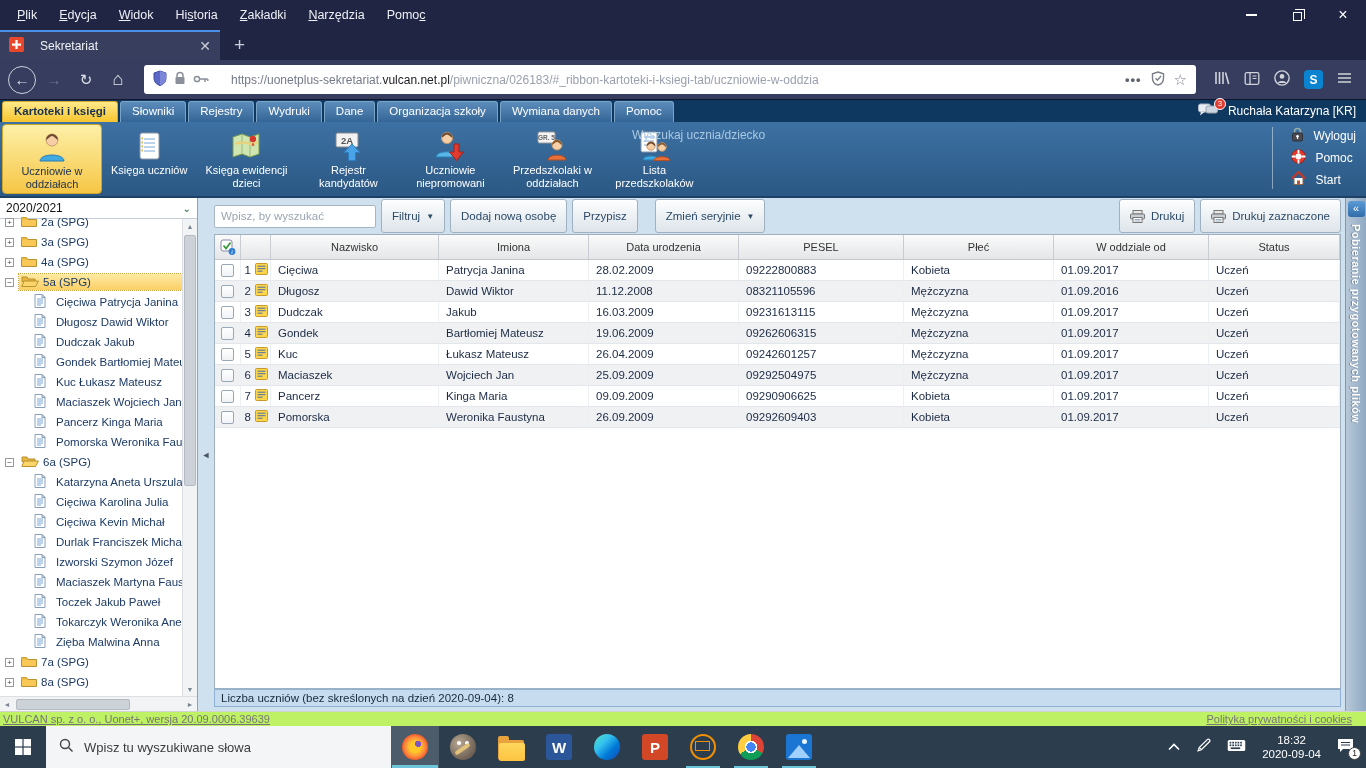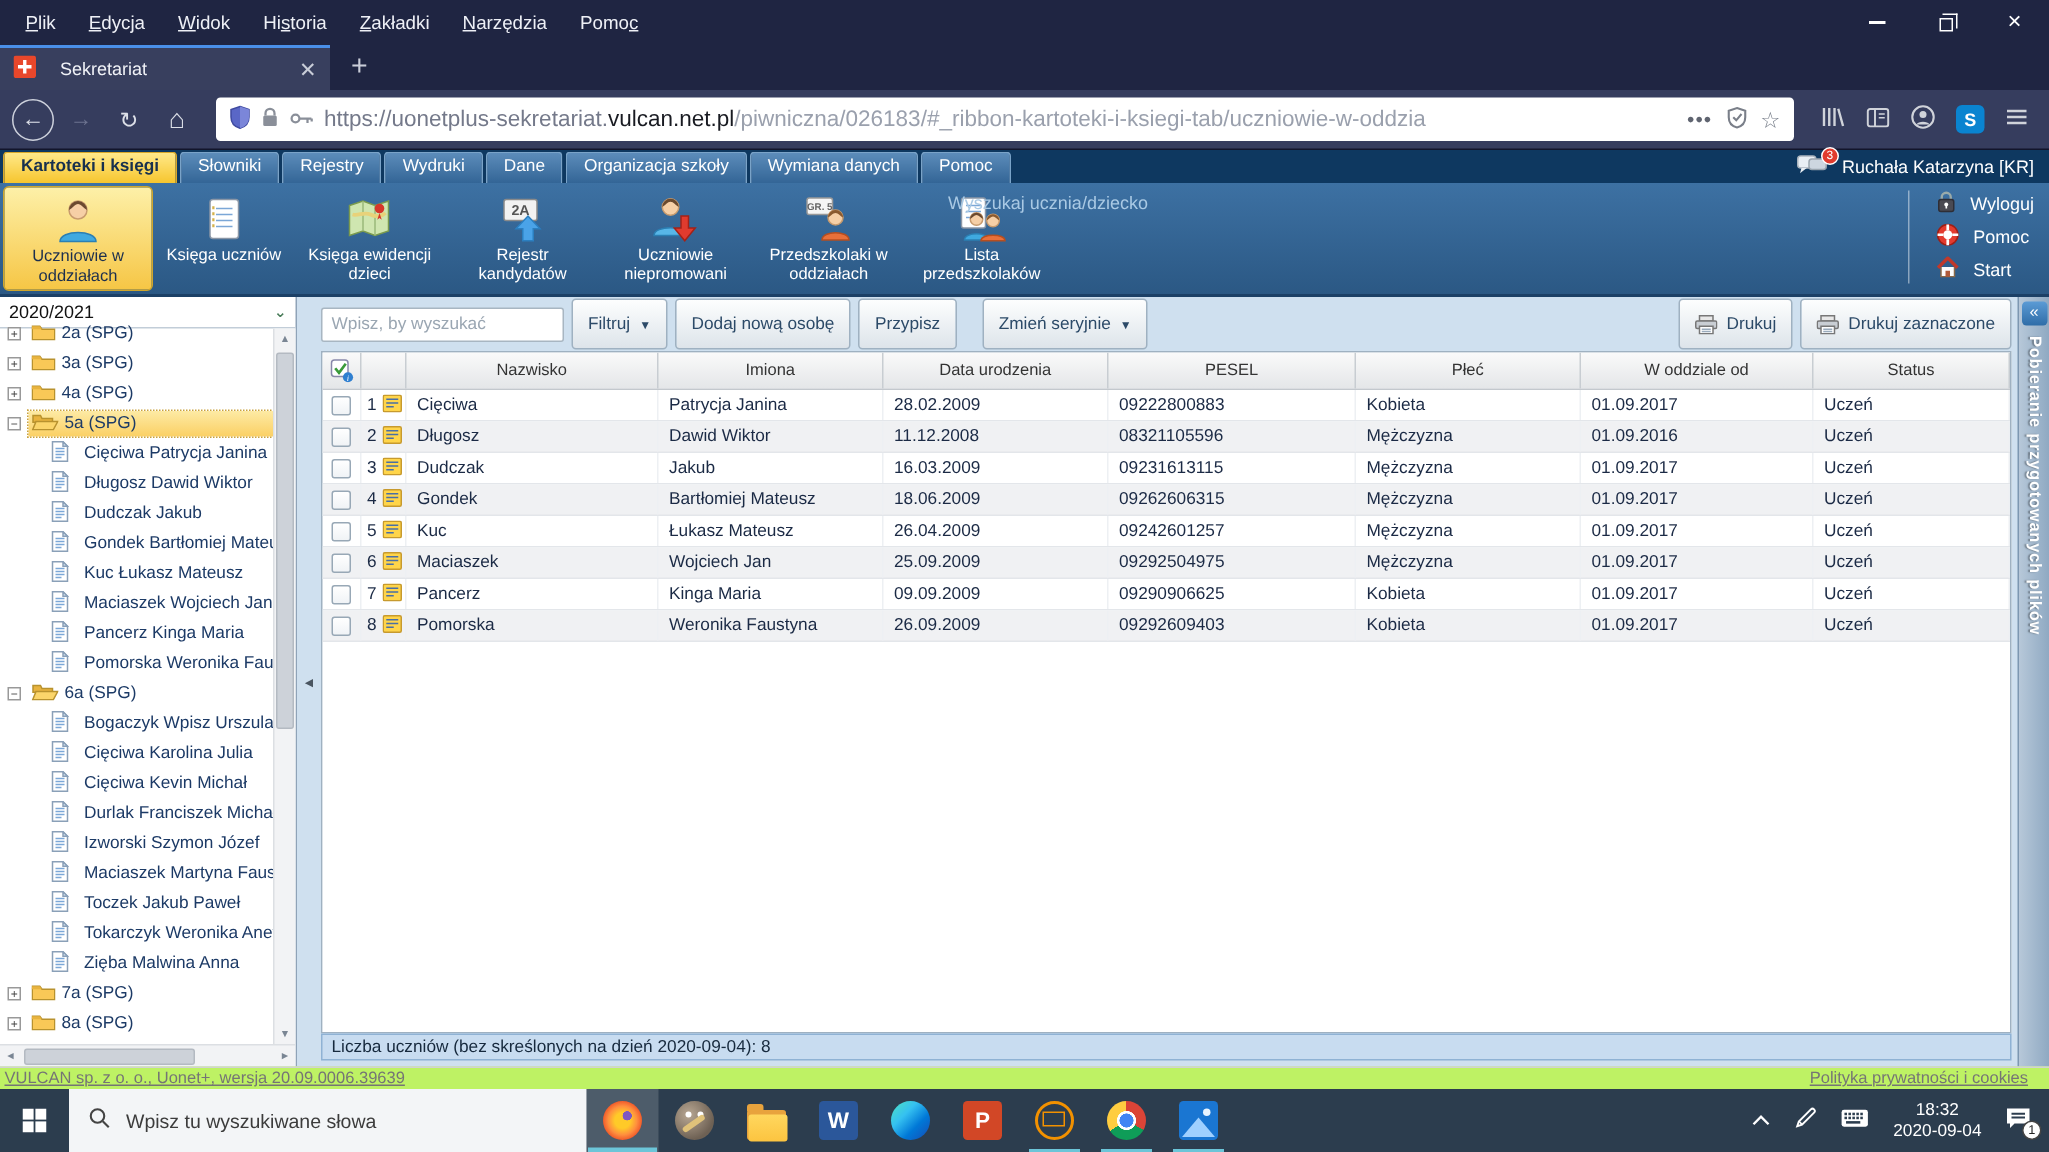--- a/index.html
+++ b/index.html
@@ -23,21 +23,21 @@
   .tab { width:220px; height:30px; background:#383f5e; border-top:2px solid #4a8fe8; display:flex; align-items:center; gap:16px; padding:0 9px; color:#f0f2f7; }
   .tab-title { flex:1; font-size:12px; }
   .tab-close { color:#c9cdd8; font-size:14px; }
   .newtab { color:#c9cdd8; font-size:19px; padding:0 14px 4px; }
 
   .navbar { height:40px; background:#363d5e; border-bottom:1px solid #12152b; display:flex; align-items:center; padding:0 8px; gap:4px; flex:0 0 auto; }
   .navbtn { width:28px; height:28px; display:flex; align-items:center; justify-content:center; color:#dde0e8; font-size:15px; }
   .navbtn.back { border:1.5px solid #cdd1dc; border-radius:50%; }
   .navbtn.fwd { color:#6d7390; }
   .urlbar { flex:1; height:29px; background:#ffffff; border-radius:3px; margin:0 8px; display:flex; align-items:center; padding:0 9px; gap:7px; overflow:hidden; }
-  .url-text { display:flex; font-size:15px; white-space:nowrap; overflow:hidden; flex:1; }
+  .url-text { display:flex; font-size:12px; white-space:nowrap; overflow:hidden; flex:1;margin-left:15px; }
   .url-prefix { color:#74798a; }
   .url-domain { color:#191b22; }
   .url-path { color:#9aa0ad; }
   .url-actions { display:flex; align-items:center; gap:9px; color:#7a808c; }
   .dots { font-size:13px; letter-spacing:1px; color:#5f6470; font-weight:bold; }
   .star { font-size:15px; color:#7a808c; }
   .nav-right { display:flex; align-items:center; gap:14px; padding:0 6px; }
   .skype { width:19px; height:19px; border-radius:4px; background:#0a84d0; color:#fff; font-weight:bold; font-size:12px; display:flex; align-items:center; justify-content:center; }
 
   
@@ -492,21 +492,21 @@
                   </svg></span>
                 <span>6a (SPG)</span>
               </span>
             </div>
             <div class="tleaf">
               <span><svg width="12" height="14" viewBox="0 0 12 14">
                   <path d="M1 0.5h7l3 3v10H1z" fill="#fff" stroke="#8aa0b8"></path>
                   <path d="M8 0.5l3 3H8z" fill="#d6e4f2" stroke="#8aa0b8"></path>
                   <path d="M3 5h6M3 7h6M3 9h6M3 11h4" stroke="#7ba7d7"></path>
                 </svg></span>
-              <span>Bogaczyk Wpisz Urszula</span>
+              <span>Katarzyna Aneta Urszula</span>
             </div>
             <div class="tleaf">
               <span><svg width="12" height="14" viewBox="0 0 12 14">
                   <path d="M1 0.5h7l3 3v10H1z" fill="#fff" stroke="#8aa0b8"></path>
                   <path d="M8 0.5l3 3H8z" fill="#d6e4f2" stroke="#8aa0b8"></path>
                   <path d="M3 5h6M3 7h6M3 9h6M3 11h4" stroke="#7ba7d7"></path>
                 </svg></span>
               <span>Cięciwa Karolina Julia</span>
             </div>
             <div class="tleaf">
@@ -728,21 +728,21 @@
               </div>
               <div class="tc num">
                 <span>4</span>
                 <span><svg width="13" height="12" viewBox="0 0 13 12">
                     <rect x="0.5" y="0.5" width="12" height="11" rx="1" fill="#ffd54a" stroke="#c79a2e"></rect>
                     <path d="M2.5 3.2h8M2.5 5.7h8M2.5 8.2h5" stroke="#4a6fa5"></path>
                   </svg></span>
               </div>
               <div class="tc">Gondek</div>
               <div class="tc">Bartłomiej Mateusz</div>
-              <div class="tc">18.06.2009</div>
+              <div class="tc">19.06.2009</div>
               <div class="tc">09262606315</div>
               <div class="tc">Mężczyzna</div>
               <div class="tc">01.09.2017</div>
               <div class="tc">Uczeń</div>
             </div>
             <div class="trow">
               <div class="tc center">
                 <span class="cb"></span>
               </div>
               <div class="tc num">

